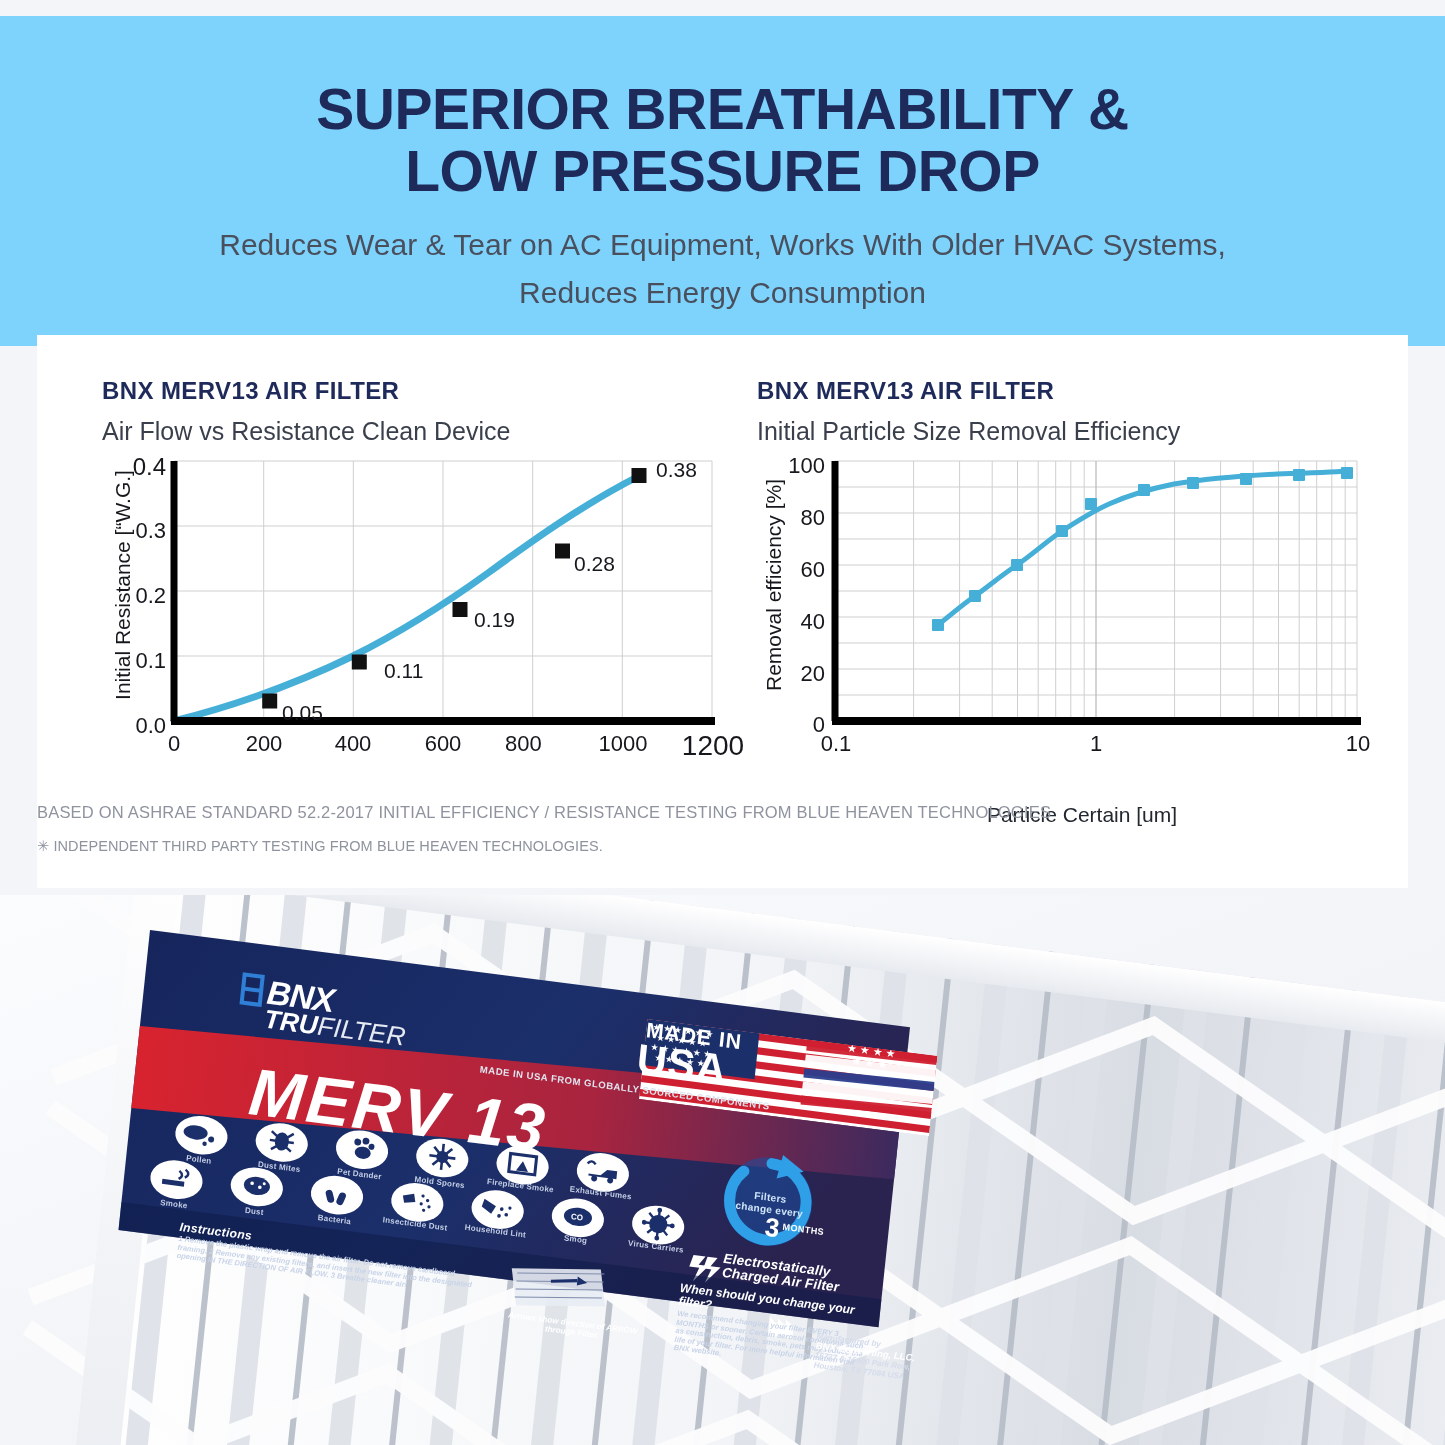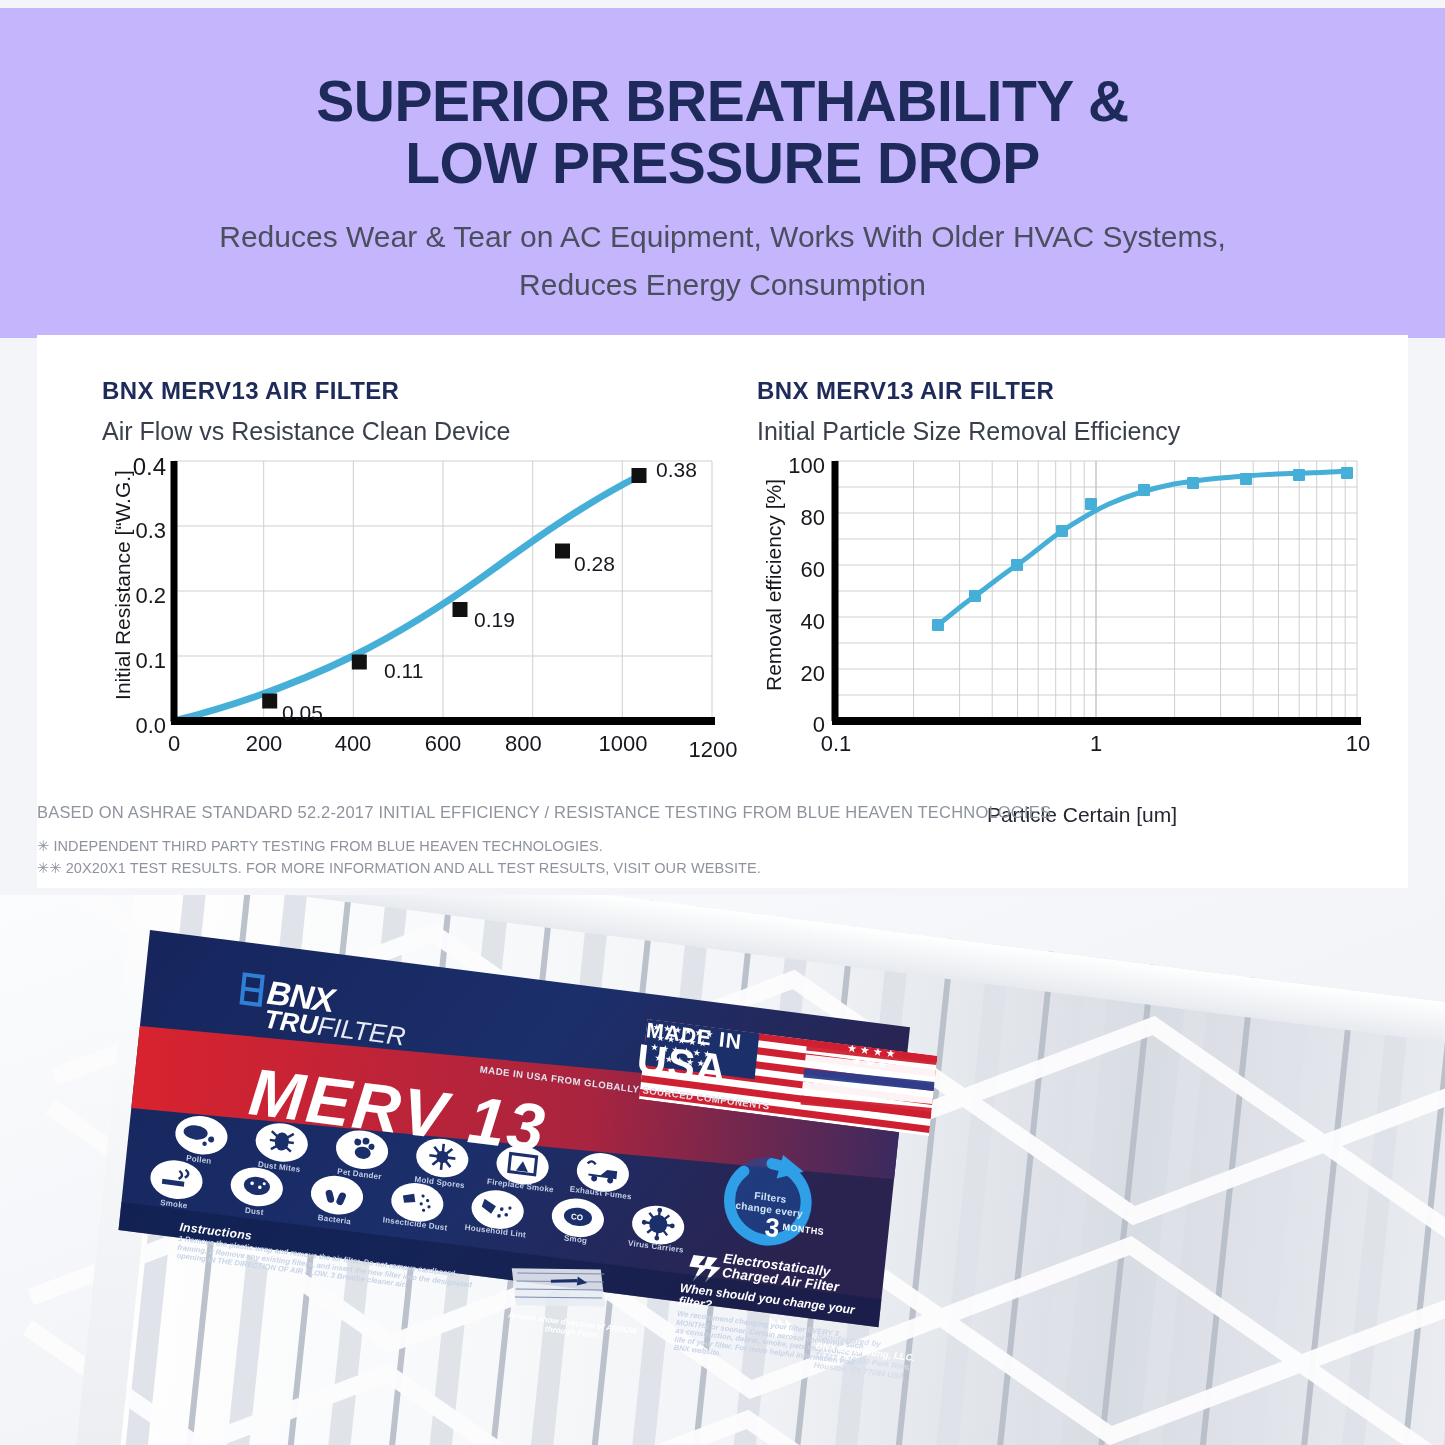--- a/index.html
+++ b/index.html
@@ -5,21 +5,21 @@
   html,body{margin:0;padding:0;}
   body{
     width:1445px;height:1445px;overflow:hidden;
     background:#f4f5f9;
     font-family:"Liberation Sans","DejaVu Sans",sans-serif;
     -webkit-font-smoothing:antialiased;
   }
   .page{position:relative;width:1445px;height:1445px;}
 
   
-  .header{position:absolute;left:0;top:8px;width:1445px;height:330px;background:#c4b5fd;}
+  .header{position:absolute;left:0;top:16px;width:1445px;height:330px;background:#7dd3fc;}
   .headline{
     position:absolute;left:0;top:62px;width:1445px;text-align:center;
     color:#1e2a5a;font-weight:bold;font-size:57px;line-height:62px;
     letter-spacing:-0.5px;
   }
   .headline .l2{display:block;}
   .subhead{
     position:absolute;left:0;top:205px;width:1445px;text-align:center;
     color:#4a4f5e;font-size:30px;line-height:48px;font-weight:400;
   }
@@ -211,21 +211,21 @@
 
         <div style="position:absolute;left:-104px;top:120px;width:250px;text-align:center;
                     transform:rotate(-90deg);font-size:21px;color:#16181d;white-space:nowrap;">Initial Resistance [“W.G.]</div>
 
         <div style="position:absolute;left:52px;top:278px;width:40px;text-align:center;font-size:22px;color:#16181d;">0</div>
         <div style="position:absolute;left:134px;top:278px;width:56px;text-align:center;font-size:22px;color:#16181d;">200</div>
         <div style="position:absolute;left:223px;top:278px;width:56px;text-align:center;font-size:22px;color:#16181d;">400</div>
         <div style="position:absolute;left:313px;top:278px;width:56px;text-align:center;font-size:22px;color:#16181d;">600</div>
         <div style="position:absolute;left:403px;top:278px;width:56px;text-align:left;font-size:22px;color:#16181d;">800</div>
         <div style="position:absolute;left:487px;top:278px;width:68px;text-align:center;font-size:22px;color:#16181d;">1000</div>
-        <div style="position:absolute;left:577px;top:284px;width:68px;text-align:center;font-size:22px;color:#16181d;">1200</div>
+        <div style="position:absolute;left:577px;top:277px;width:68px;text-align:center;font-size:28px;color:#16181d;">1200</div>
 
         <div style="position:absolute;left:180px;top:248px;font-size:21px;color:#16181d;">0.05</div>
         <div style="position:absolute;left:282px;top:206px;font-size:21px;color:#16181d;">0.11</div>
         <div style="position:absolute;left:372px;top:155px;font-size:21px;color:#16181d;">0.19</div>
         <div style="position:absolute;left:472px;top:99px;font-size:21px;color:#16181d;">0.28</div>
         <div style="position:absolute;left:554px;top:5px;font-size:21px;color:#16181d;">0.38</div>
       </div>
 
     </div>
 
@@ -306,21 +306,20 @@
         <div style="position:absolute;left:54px;top:278px;width:50px;text-align:center;font-size:22px;color:#16181d;">0.1</div>
         <div style="position:absolute;left:319px;top:278px;width:40px;text-align:center;font-size:22px;color:#16181d;">1</div>
         <div style="position:absolute;left:578px;top:278px;width:46px;text-align:center;font-size:22px;color:#16181d;">10</div>
       </div>
 
       <div class="axlabel" style="top:468px;">Particle Certain [um]</div>
     </div>
 
     <div class="fn fn1">BASED ON ASHRAE STANDARD 52.2-2017 INITIAL EFFICIENCY / RESISTANCE TESTING FROM BLUE HEAVEN TECHNOLOGIES</div>
     <div class="fn fn2">✳ INDEPENDENT THIRD PARTY TESTING FROM BLUE HEAVEN TECHNOLOGIES.</div>
-    <div class="fn fn3">✳✳ 20X20X1 TEST RESULTS. FOR MORE INFORMATION AND ALL TEST RESULTS, VISIT OUR WEBSITE.</div>
   </div>
 
   <div class="photo">
     <svg width="1445" height="550" viewBox="0 0 1445 550">
       <defs>
         <linearGradient id="pleatG" x1="0" y1="0" x2="1" y2="0">
           <stop offset="0%" stop-color="#ffffff"></stop>
           <stop offset="45%" stop-color="#f2f4f7"></stop>
           <stop offset="72%" stop-color="#d8dce3"></stop>
           <stop offset="100%" stop-color="#eef0f4"></stop>

